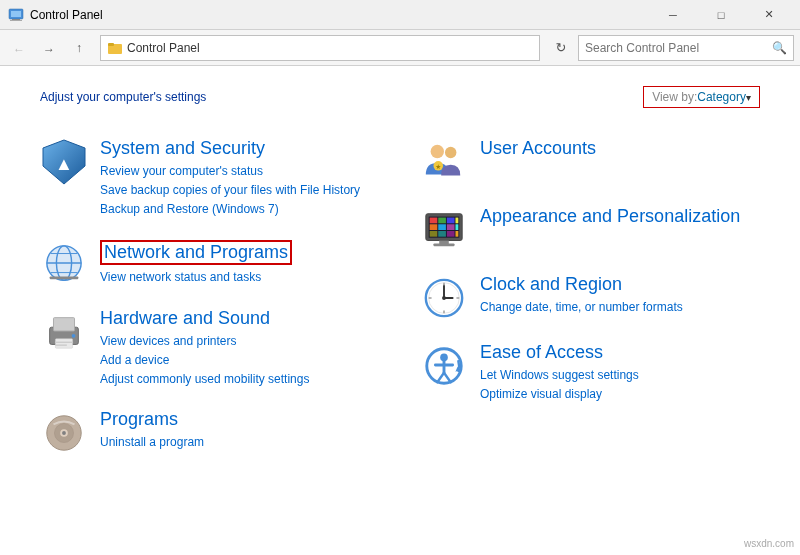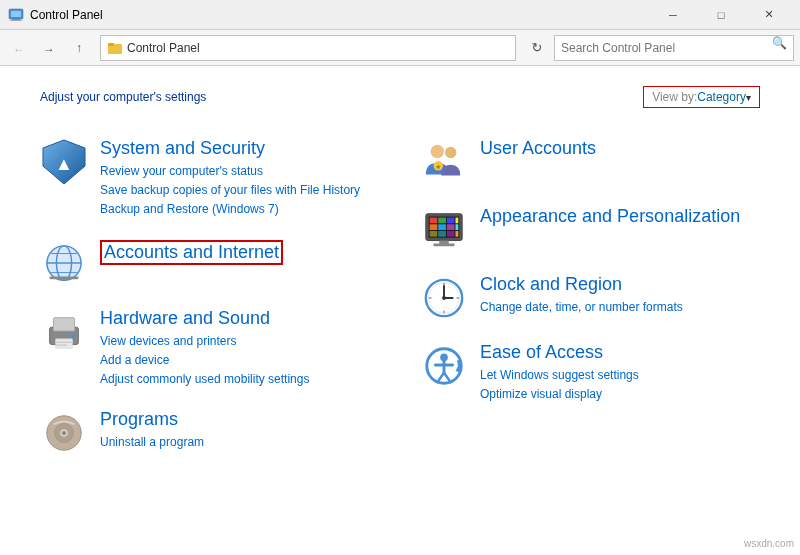--- a/index.html
+++ b/index.html
@@ -70,24 +70,25 @@
     .refresh-btn {
       width: 26px; height: 26px;
       display: flex; align-items: center; justify-content: center;
       cursor: pointer;
       color: #555;
       font-size: 13px;
       border-radius: 2px;
     }
 
     .search-box {
-      width: 240px; height: 26px;
+      width: 216px; height: 26px;
       border: 1px solid #c0c0c0;
       background: #fff;
       display: flex;
+      align-items: center;
       padding: 0 6px;
     }
     .search-box input {
       border: none; outline: none;
       font-size: 12px;
       flex: 1;
       background: transparent;
       color: #333;
     }
     .search-icon-btn {
@@ -291,21 +292,22 @@
             <ellipse cx="23" cy="20" rx="18" ry="18" fill="none" stroke="#4a90d9" stroke-width="1.5"></ellipse>
             <ellipse cx="23" cy="20" rx="8" ry="18" fill="none" stroke="#4a90d9" stroke-width="1.5"></ellipse>
             <line x1="5" y1="20" x2="41" y2="20" stroke="#4a90d9" stroke-width="1.5"></line>
             <line x1="9" y1="10" x2="37" y2="10" stroke="#4a90d9" stroke-width="1"></line>
             <line x1="9" y1="30" x2="37" y2="30" stroke="#4a90d9" stroke-width="1"></line>
 
             <rect x="8" y="34" width="30" height="3" rx="1" fill="#888"></rect>
           </svg>
         </div>
         <div class="cat-content">
-          <a class="cat-title highlighted">Accounts and Internet</a>
+          <a class="cat-title highlighted">Network and Programs</a>
+          <a class="cat-link">View network status and tasks</a>
         </div>
       </div>
 
       <div class="category-item">
         <div class="cat-icon icon-hardware">
           <svg width="46" height="46" viewBox="0 0 46 46">
 
             <rect x="8" y="18" width="30" height="18" rx="2" fill="#888" stroke="#666" stroke-width="1"></rect>
             <rect x="12" y="8" width="22" height="14" rx="1" fill="#ccc" stroke="#aaa" stroke-width="1"></rect>
             <rect x="14" y="30" width="18" height="10" rx="1" fill="#e8e8e8" stroke="#ccc" stroke-width="0.5"></rect>

